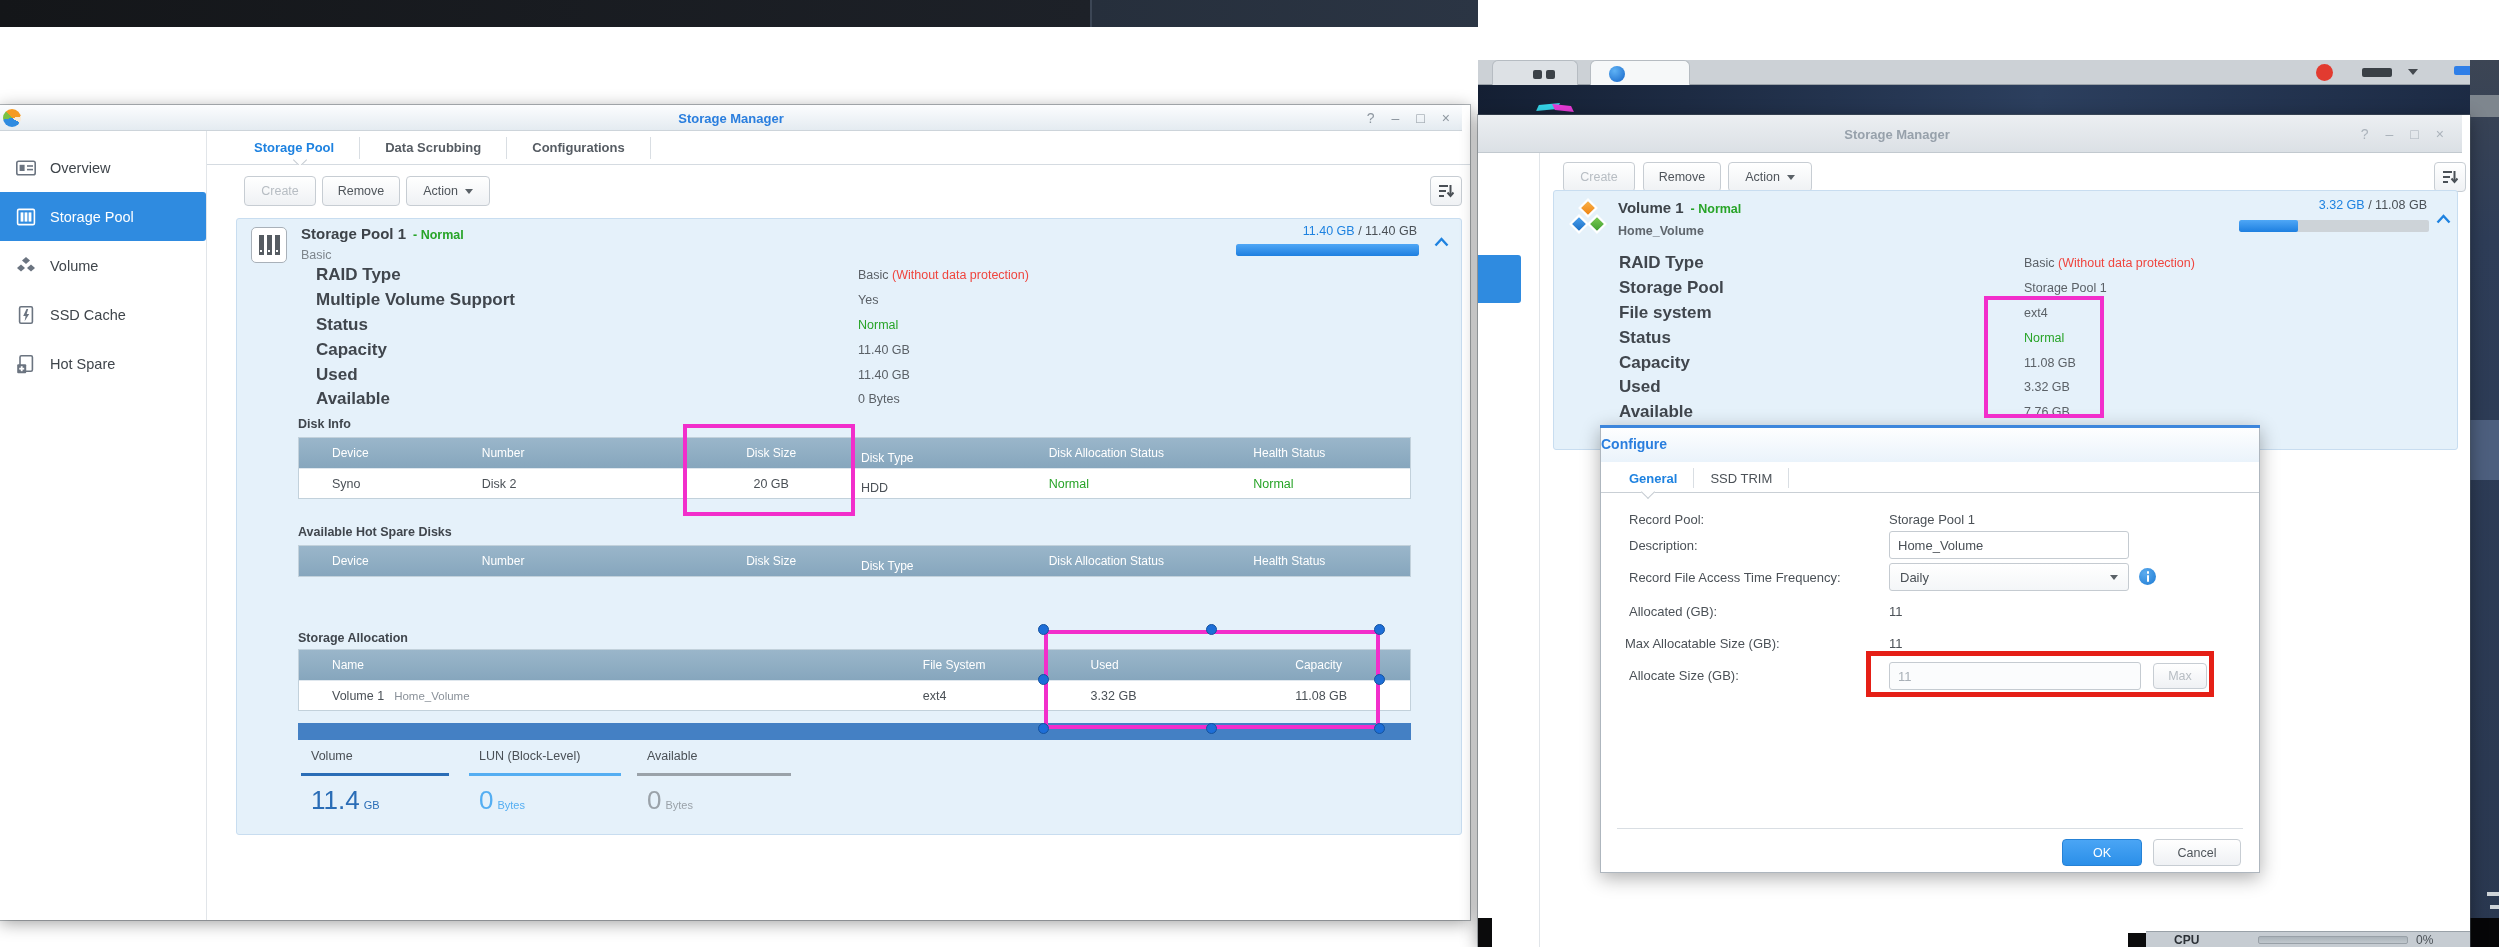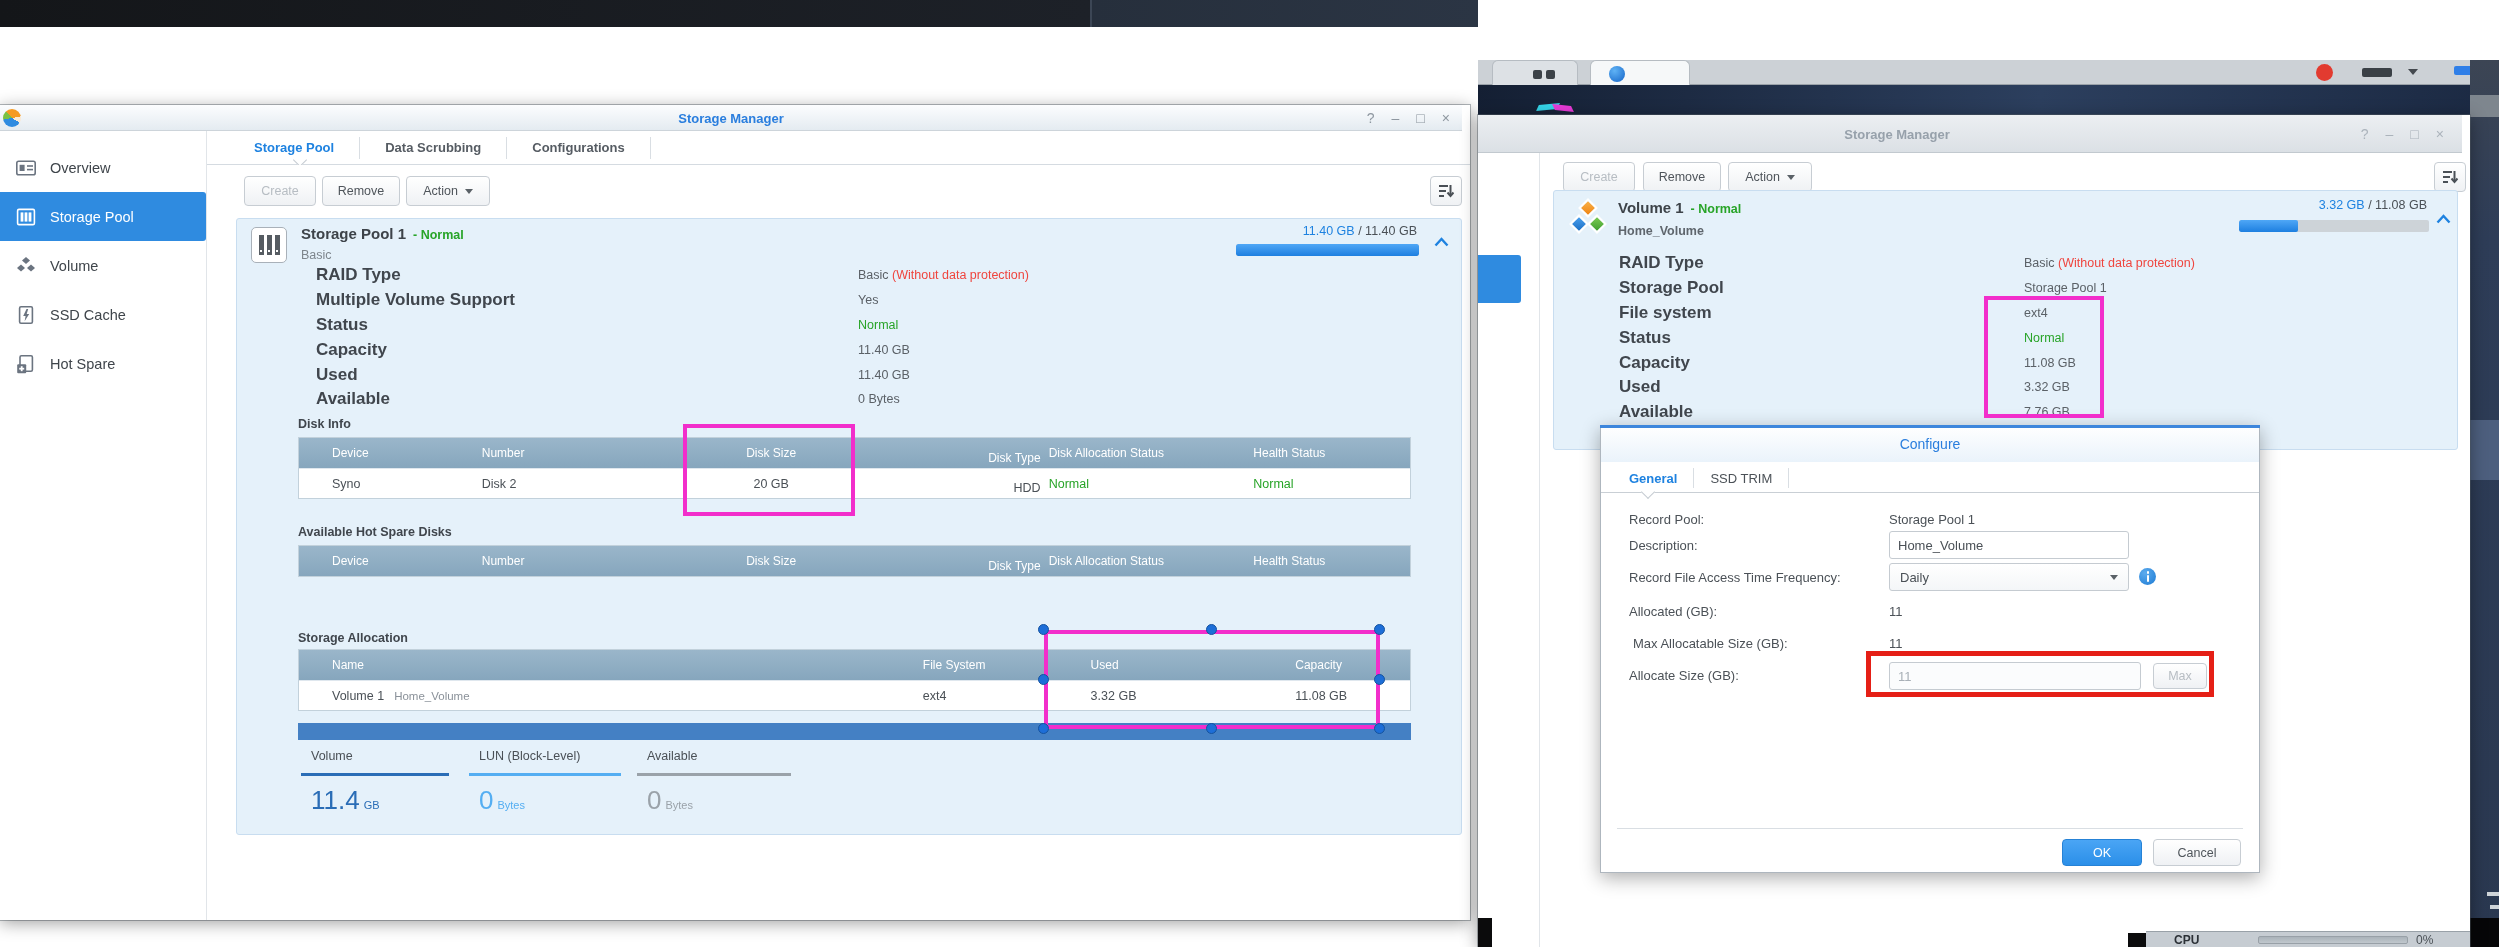--- a/index.html
+++ b/index.html
@@ -35,39 +35,39 @@
   .val { font-size:12.5px; color:#5b6167; }
   .green { color:#28a428 !important; }
   .red { color:#ef453e !important; }
   .blue { color:#1e82e0 !important; }
   .irow { display:flex; height:24.8px; align-items:center; }
   .sec-title { position:absolute; font-weight:bold; font-size:12.5px; color:#40464d; }
   .tbl { position:absolute; width:1113px; border:1px solid #c2d1db; }
   .thead { height:30px; background:linear-gradient(#9ab6ca,#86a6bd); color:#fff; font-size:12px; display:flex; align-items:center; }
   .trow { height:30px; background:#fff; color:#4a5056; font-size:12.5px; display:flex; align-items:center; border-top:1px solid #dfe7ee; }
   .dc1{width:153px;padding-left:33px;} .dc2{width:230px;padding-left:30px;}
-  .dc3{width:180px;text-align:center;} .dc4{width:180px;text-align:right;margin-top:9px;}
+  .dc3{width:180px;text-align:center;} .dc4{width:180px;text-align:left;margin-top:9px;}
   .dc5{width:190px;padding-left:8px;} .dc6{width:180px;padding-left:23px;}
   .ac1{width:553px;padding-left:33px;display:flex;align-items:baseline;gap:10px;}
   .ac2{width:160px;padding-left:72px;} .ac3{width:230px;padding-left:80px;} .ac4{width:170px;padding-left:55px;}
   .bar-track { position:absolute; background:#cdd3d8; border-radius:2px; overflow:hidden; }
   .bar-fill { height:100%; background:linear-gradient(#4fa7f6,#1d7fe0); border-radius:2px; }
   .usage { position:absolute; font-size:12.5px; color:#4a5056; white-space:nowrap; }
   .pink-rect { position:absolute; border:4px solid #f22ecb; z-index:60; pointer-events:none; }
   .red-rect { position:absolute; border:5px solid #e51f16; z-index:60; pointer-events:none; }
   .handle { position:absolute; width:11px; height:11px; border-radius:50%; background:#1d6ed8; border:1px solid #15539f; z-index:61; }
   .sum-label { font-size:12.5px; color:#4a5056; padding-left:10px; }
   .sum-line { height:3px; margin-top:10px; }
   .sum-val { margin-top:9px; padding-left:10px; display:flex; align-items:baseline; gap:4px; }
   .sum-big { font-size:26px; }
   .sum-unit { font-size:11px; }
   .col-a { color:#2a6db6; } .col-b { color:#54aef2; } .col-c { color:#9aa2a9; }
   .dlg { position:absolute; background:#fff; border:1px solid #aeb6be; box-shadow:0 5px 18px rgba(0,0,0,.32); }
   .dlg-topline { position:absolute; left:-1px; right:-1px; top:-1px; height:3px; background:#3d86dc; }
-  .dlg-title { position:absolute; left:0; right:0; top:10px; text-align:center; font-size:14px; font-weight:normal; color:#2a7ede; }
+  .dlg-title { position:absolute; left:0; right:0; top:10px; text-align:left; font-size:14px; font-weight:bold; color:#2a7ede; }
   .dlg-head { position:absolute; left:0; right:0; top:0; height:36px; background:linear-gradient(#ffffff,#eaf3fb); }
   .dlg-lbl { position:absolute; font-size:13px; color:#4b5157; }
   .dlg-val { position:absolute; font-size:13px; color:#4b5157; }
   .inp { position:absolute; height:28px; border:1px solid #c5cbd1; border-radius:3px; background:#fff; font-size:13px; color:#4a5056; padding:0 8px; font-family:"Liberation Sans",sans-serif; }
   .inp:disabled { background:#fbfcfd; color:#a9b0b7; }
   .select { position:absolute; height:28px; border:1px solid #c5cbd1; border-radius:3px; background:linear-gradient(#ffffff,#f4f6f8); font-size:13px; color:#4a5056; display:flex; align-items:center; padding:0 10px; cursor:pointer; }
   .select .caret { margin-left:auto; }
   .info-ic { position:absolute; width:17px; height:17px; border-radius:50%; background:radial-gradient(circle at 35% 30%, #5cabee, #1d7bd4); }
   .info-ic::before { content:""; position:absolute; left:7.5px; top:3px; width:2.5px; height:2.5px; background:#fff; border-radius:50%; }
   .info-ic::after { content:""; position:absolute; left:7.5px; top:7px; width:2.5px; height:7px; background:#fff; border-radius:1px; }
@@ -446,21 +446,21 @@
     <div class="dlg-lbl" style="left:28px;top:144px;">Record File Access Time Frequency:</div>
     <div class="select" style="left:288px;top:137px;width:240px;">
       <span>Daily</span>
       <span class="caret"></span>
     </div>
     <span class="info-ic" style="left:538px;top:142px;"></span>
 
     <div class="dlg-lbl" style="left:28px;top:178px;">Allocated (GB):</div>
     <div class="dlg-val" style="left:288px;top:178px;">11</div>
 
-    <div class="dlg-lbl" style="left:32px;top:210px;">Max Allocatable Size (GB):</div>
+    <div class="dlg-lbl" style="left:24px;top:210px;">Max Allocatable Size (GB):</div>
     <div class="dlg-val" style="left:288px;top:210px;">11</div>
 
     <div class="dlg-lbl" style="left:28px;top:242px;">Allocate Size (GB):</div>
     <input class="inp" disabled="" style="left: 288px; top: 236px; width: 252px;" value="11">
     <div class="btn disabled" style="left:552px;top:237px;width:54px;height:26px;">
         <span>Max</span>
       </div>
 
     <div class="abs" style="left:16px;right:16px;top:402px;height:1px;background:#d9dee3;"></div>
     <div class="ok-btn" style="left:461px;top:413px;">

